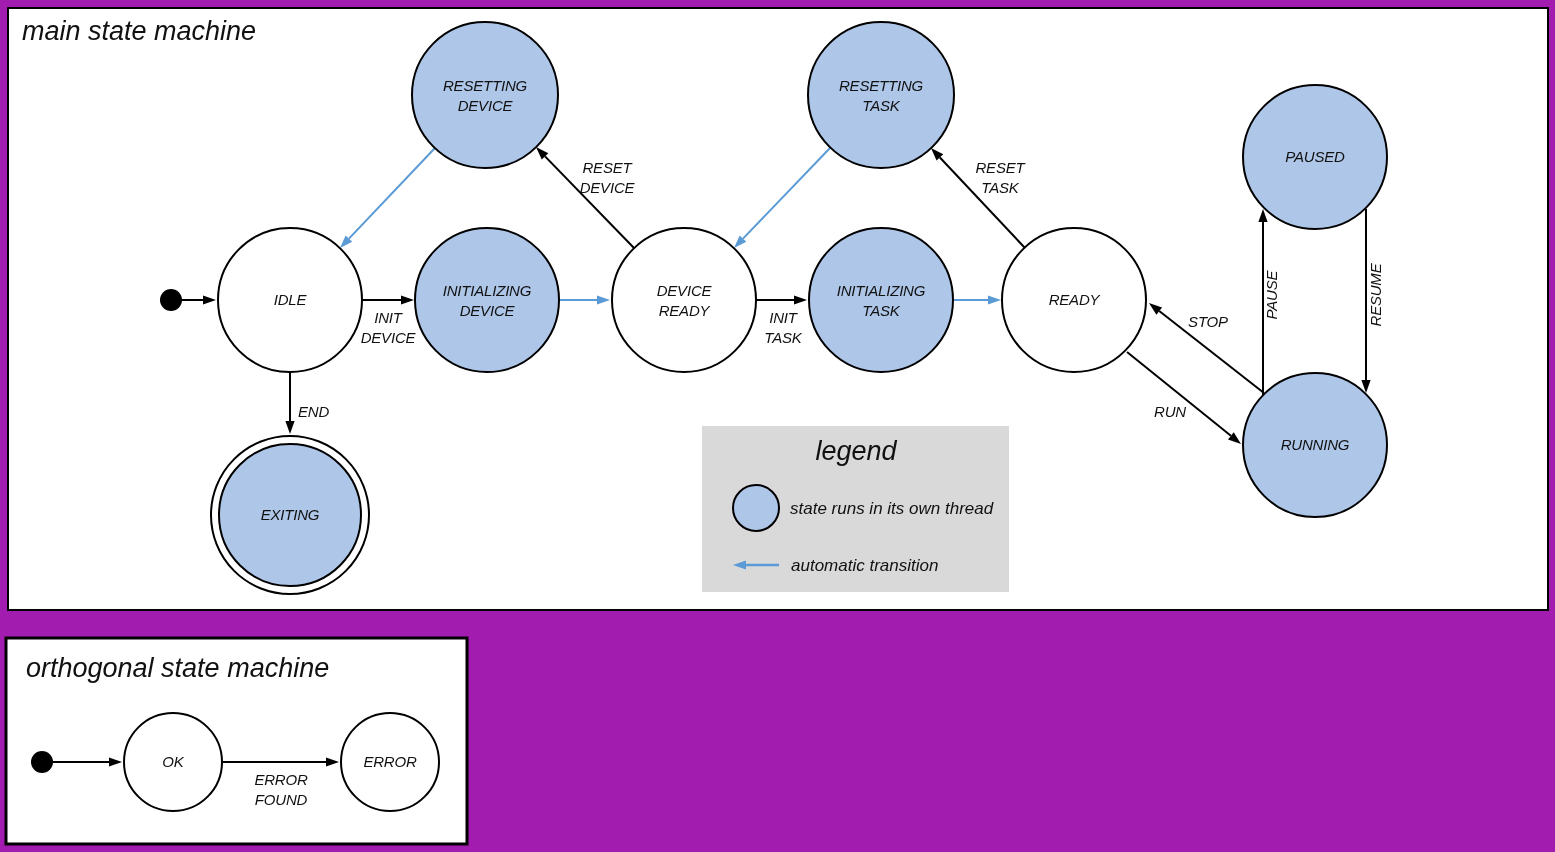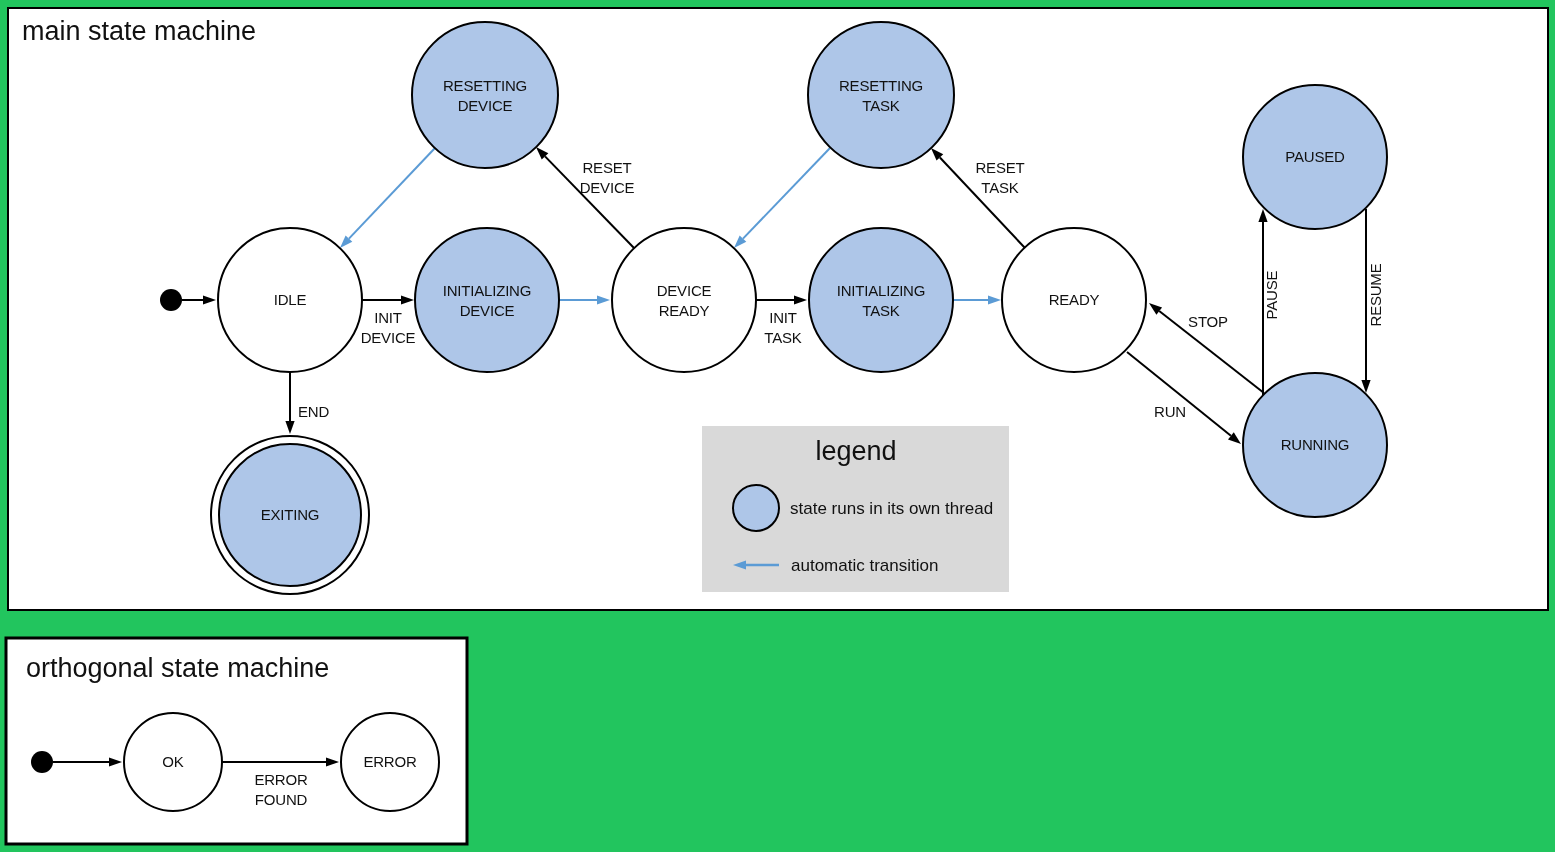--- a/index.html
+++ b/index.html
@@ -1,17 +1,17 @@
 <!DOCTYPE html>
 <html><head>
 <meta charset="utf-8">
 <style>
   html,body{margin:0;padding:0;background:#ffffff;}
-  #canvas{position:relative;width:1555px;height:852px;background:#22c55e;
-          font-family:"Liberation Sans", sans-serif;}
+  #canvas{position:relative;width:1555px;height:852px;background:#a21caf;
+          font-family:"Liberation Sans", sans-serif;font-style:italic;}
   svg text{font-family:"Liberation Sans", sans-serif;fill:#111111;}
   .box-title{font-size:27px;}
   .state-label{font-size:15px;letter-spacing:-0.2px;}
   .trans-label{font-size:15px;letter-spacing:-0.2px;}
   .legend-title{font-size:27px;}
   .legend-item{font-size:17px;}
 </style>
 </head>
 <body>
 

